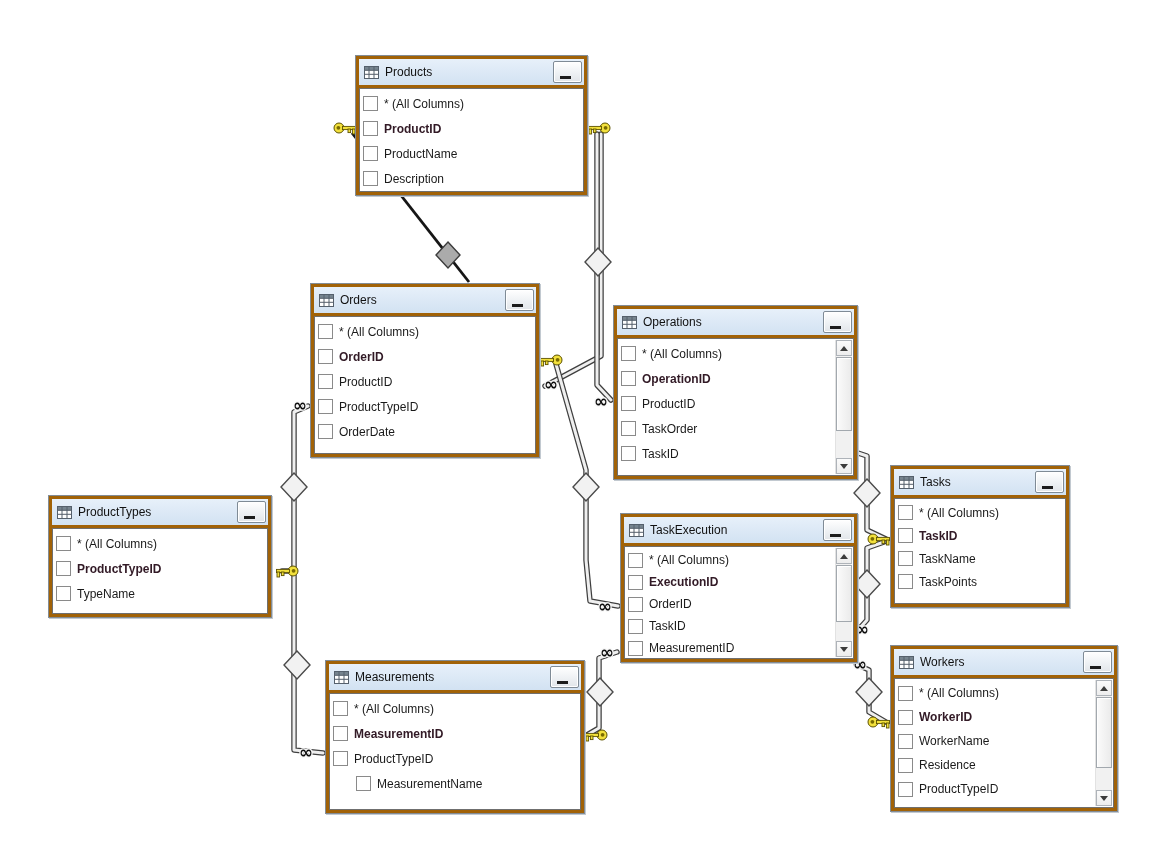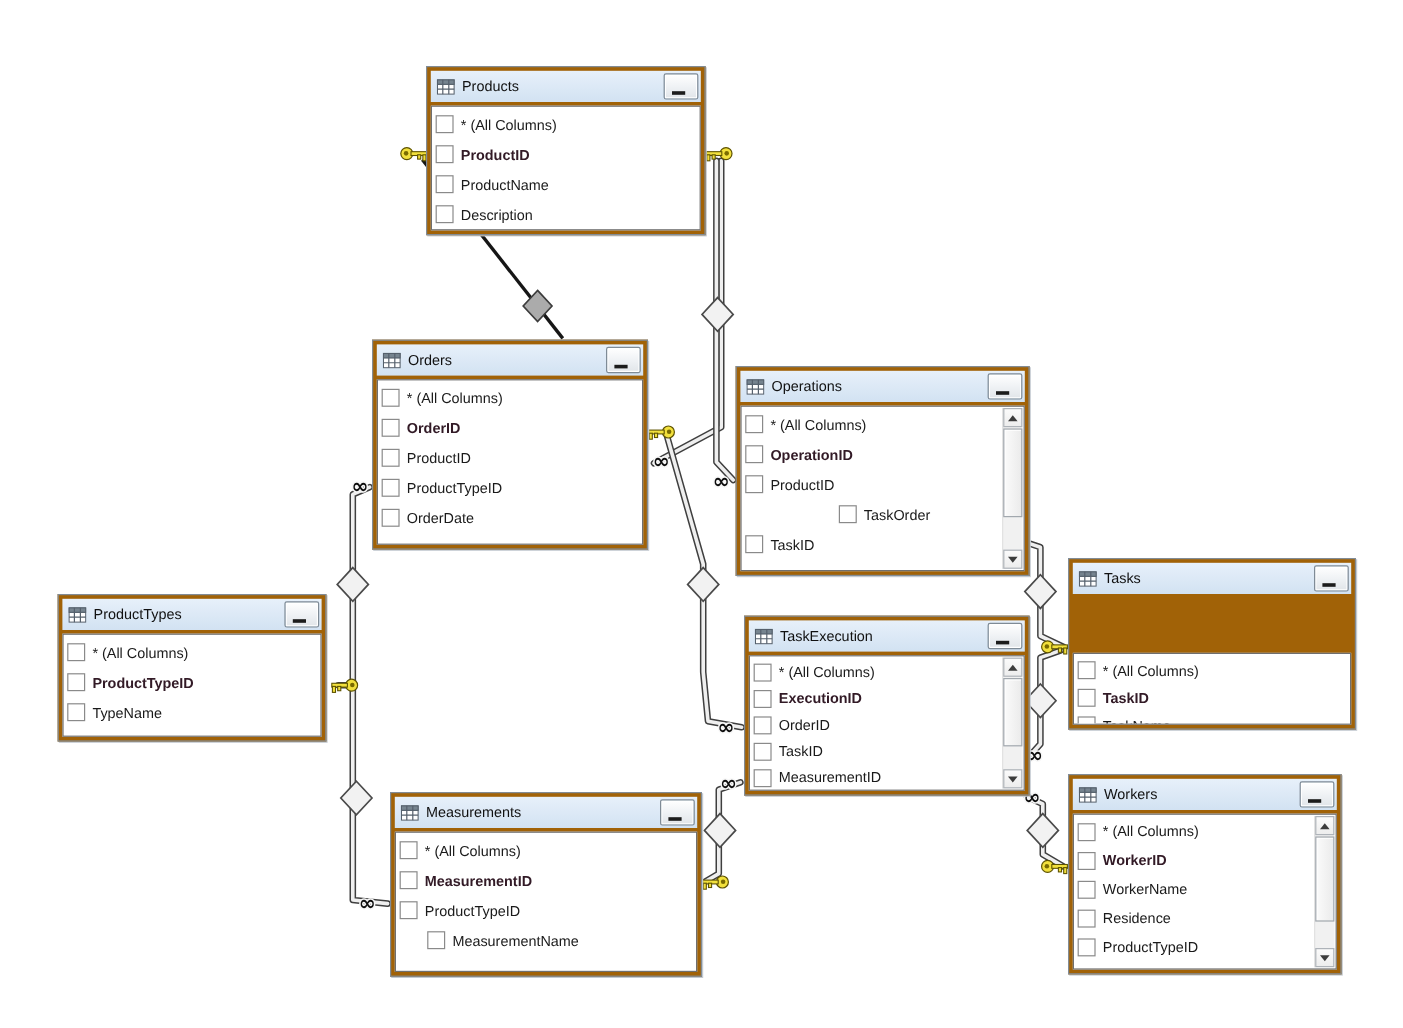--- a/index.html
+++ b/index.html
@@ -215,21 +215,21 @@
             <span class="clabel">* (All Columns)</span>
           </div>
           <div class="row" style="height: 25px;">
             <span class="cb"></span>
             <span class="clabel bold">OperationID</span>
           </div>
           <div class="row" style="height: 25px;">
             <span class="cb"></span>
             <span class="clabel">ProductID</span>
           </div>
-          <div class="row" style="height: 25px; justify-content: center;">
+          <div class="row" style="height: 25px;">
             <span class="cb"></span>
             <span class="clabel">TaskOrder</span>
           </div>
           <div class="row" style="height: 25px;">
             <span class="cb"></span>
             <span class="clabel">TaskID</span>
           </div>
           <div class="sb">
             <div class="sbtn up">
               <i class="tri-up"></i>
@@ -309,21 +309,21 @@
             <div class="sbtn up">
               <i class="tri-up"></i>
             </div>
             <div class="thumb" style="top:17px;height:52%;"></div>
             <div class="sbtn down">
               <i class="tri-down"></i>
             </div>
           </div>
         </div>
       </div>
-      <div class="tw" style="left: 890px; top: 465px; width: 240px; height: 143px; gap: 46px;">
+      <div class="tw" style="left: 890px; top: 465px; width: 180px; height: 143px;">
         <div class="titlebar">
           <svg width="15" height="13" viewBox="0 0 15 13">
             <rect x="0.5" y="0.5" width="14" height="12" fill="#ffffff" stroke="#55606c"></rect>
             <rect x="0.5" y="0.5" width="14" height="3.8" fill="#76848f" stroke="#55606c"></rect>
             <line x1="5" y1="0.5" x2="5" y2="12.5" stroke="#55606c"></line>
             <line x1="10" y1="0.5" x2="10" y2="12.5" stroke="#55606c"></line>
             <line x1="0.5" y1="8.3" x2="14.5" y2="8.3" stroke="#55606c"></line>
           </svg>
           <span class="tname">Tasks</span>
           <div class="minbtn">

